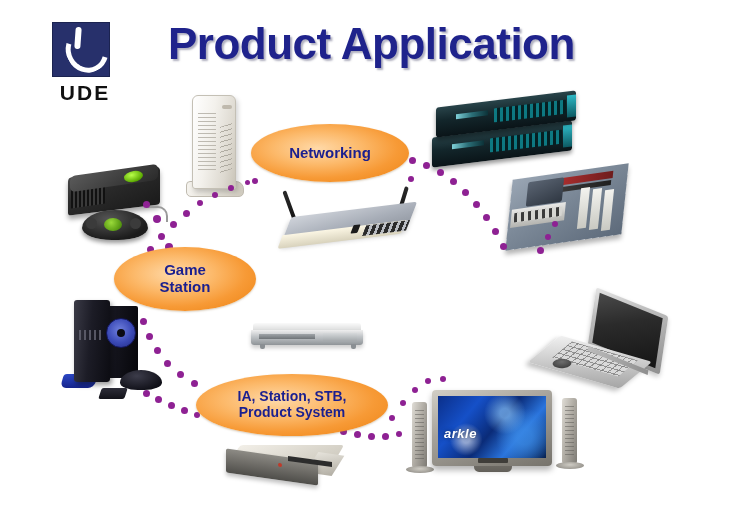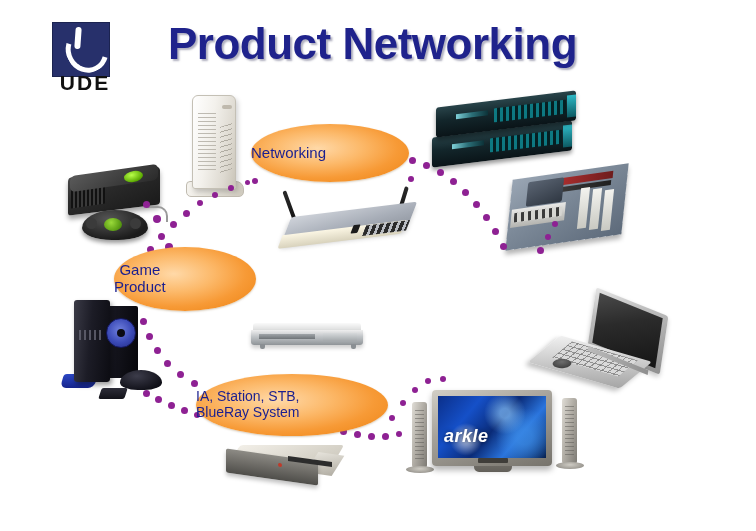--- a/index.html
+++ b/index.html
@@ -33,21 +33,21 @@
     transform: rotate(-28deg);
   }
   #logo-crescent2 {
     position: absolute; left: 22px; top: 4px;
     width: 6px; height: 22px;
     background: #ffffff;
     border-radius: 3px;
     transform: rotate(4deg);
   }
   #logo-text {
-    position: absolute; left: 0; top: 49px;
+    position: absolute; left: 0; top: 59px;
     width: 82px;
     text-align: center;
     font-size: 21px; font-weight: bold;
     letter-spacing: 2px;
     color: #111111;
     font-family: "Liberation Sans", sans-serif;
   }
 
   #title {
     position: absolute; left: 168px; top: 19px;
@@ -63,24 +63,24 @@
     position: absolute;
     background: #8e2193;
     border-radius: 50%;
   }
 
   
   .callout {
     position: absolute;
     border-radius: 50%;
     background: radial-gradient(ellipse at 42% 42%, #ffd9a8 0%, #fcb96a 34%, #f79a36 62%, #f08a1e 85%, #e07d12 100%);
-    display: flex; align-items: center; 
+    display: flex; align-items: center; justify-content: center;
     text-align: center;
     color: #1a1f8f;
-    font-weight: normal;
+    font-weight: bold;
     line-height: 1.12;
     box-shadow: 0 1px 2px rgba(140,110,60,0.35);
   }
   #callout-networking { left: 251px; top: 124px; width: 158px; height: 58px; font-size: 15px; }
   #callout-game       { left: 114px; top: 247px; width: 142px; height: 64px; font-size: 15px; }
   #callout-mbnb       { left: 432px; top: 263px; width: 136px; height: 56px; font-size: 15px; }
   #callout-ia         { left: 196px; top: 374px; width: 192px; height: 62px; font-size: 14px; }
 
   
   .device { position: absolute; }
@@ -363,21 +363,21 @@
     position:absolute; left: 28px; top: 8px; width: 108px; height: 62px;
     background:
       radial-gradient(circle at 26% 70%, rgba(255,255,255,.55) 0 4%, transparent 18%),
       radial-gradient(circle at 62% 28%, rgba(140,200,255,.65) 0 6%, transparent 26%),
       radial-gradient(circle at 80% 66%, rgba(60,140,230,.7) 0 8%, transparent 30%),
       linear-gradient(130deg,#0b2f8a 0%, #1550c8 28%, #0a2b78 52%, #2a74dd 72%, #07204f 100%);
     overflow: hidden;
   }
   #tv-screen-text {
     position:absolute; left: 6px; top: 30px;
-    color:#ffffff; font-size: 18px; font-weight: bold; font-style: italic;
+    color:#ffffff; font-size: 13px; font-weight: bold; font-style: italic;
     text-shadow: 0 0 4px rgba(0,0,0,.6);
     letter-spacing: .5px;
   }
   #tv-badge {
     position:absolute; left: 68px; top: 70px; width: 30px; height: 5px;
     background:#3f3d39; border-radius:1px;
   }
   #tv-stand {
     position:absolute; left: 64px; top: 77px; width: 38px; height: 7px;
     background: linear-gradient(180deg,#9c9890,#6a6760);
@@ -456,21 +456,21 @@
 <div id="slide">
 
   <div id="logo-block">
     <div id="logo-mark">
       <div id="logo-crescent"></div>
       <div id="logo-crescent2"></div>
     </div>
     <div id="logo-text">UDE</div>
   </div>
 
-  <div id="title">Product Networking</div>
+  <div id="title">Product Application</div>
 
   <div class="device" id="xbox">
     <div id="xbox-body"></div>
     <div id="xbox-vents"></div>
     <div id="xbox-top"></div>
     <div id="xbox-jewel"></div>
     <div id="xbox-cord"></div>
     <div id="xbox-pad"></div>
     <div id="xbox-pad-l"></div>
     <div id="xbox-pad-r"></div>
@@ -640,26 +640,26 @@
     <div class="dot" style="left:408px;top:176px;width:6px;height:6px;"></div>
   </div>
 
   <div class="callout" id="callout-networking">
     <span>Networking</span>
   </div>
 
   <div class="callout" id="callout-game">
     <span>
       <span>Game</span><br>
-      <span>Product</span>
+      <span>Station</span>
     </span>
   </div>
 
 
   <div class="callout" id="callout-ia">
     <span>
       <span>IA, Station, STB,</span><br>
-      <span>BlueRay System</span>
+      <span>Product System</span>
     </span>
   </div>
 
 
 </div>
 
 </body></html>

